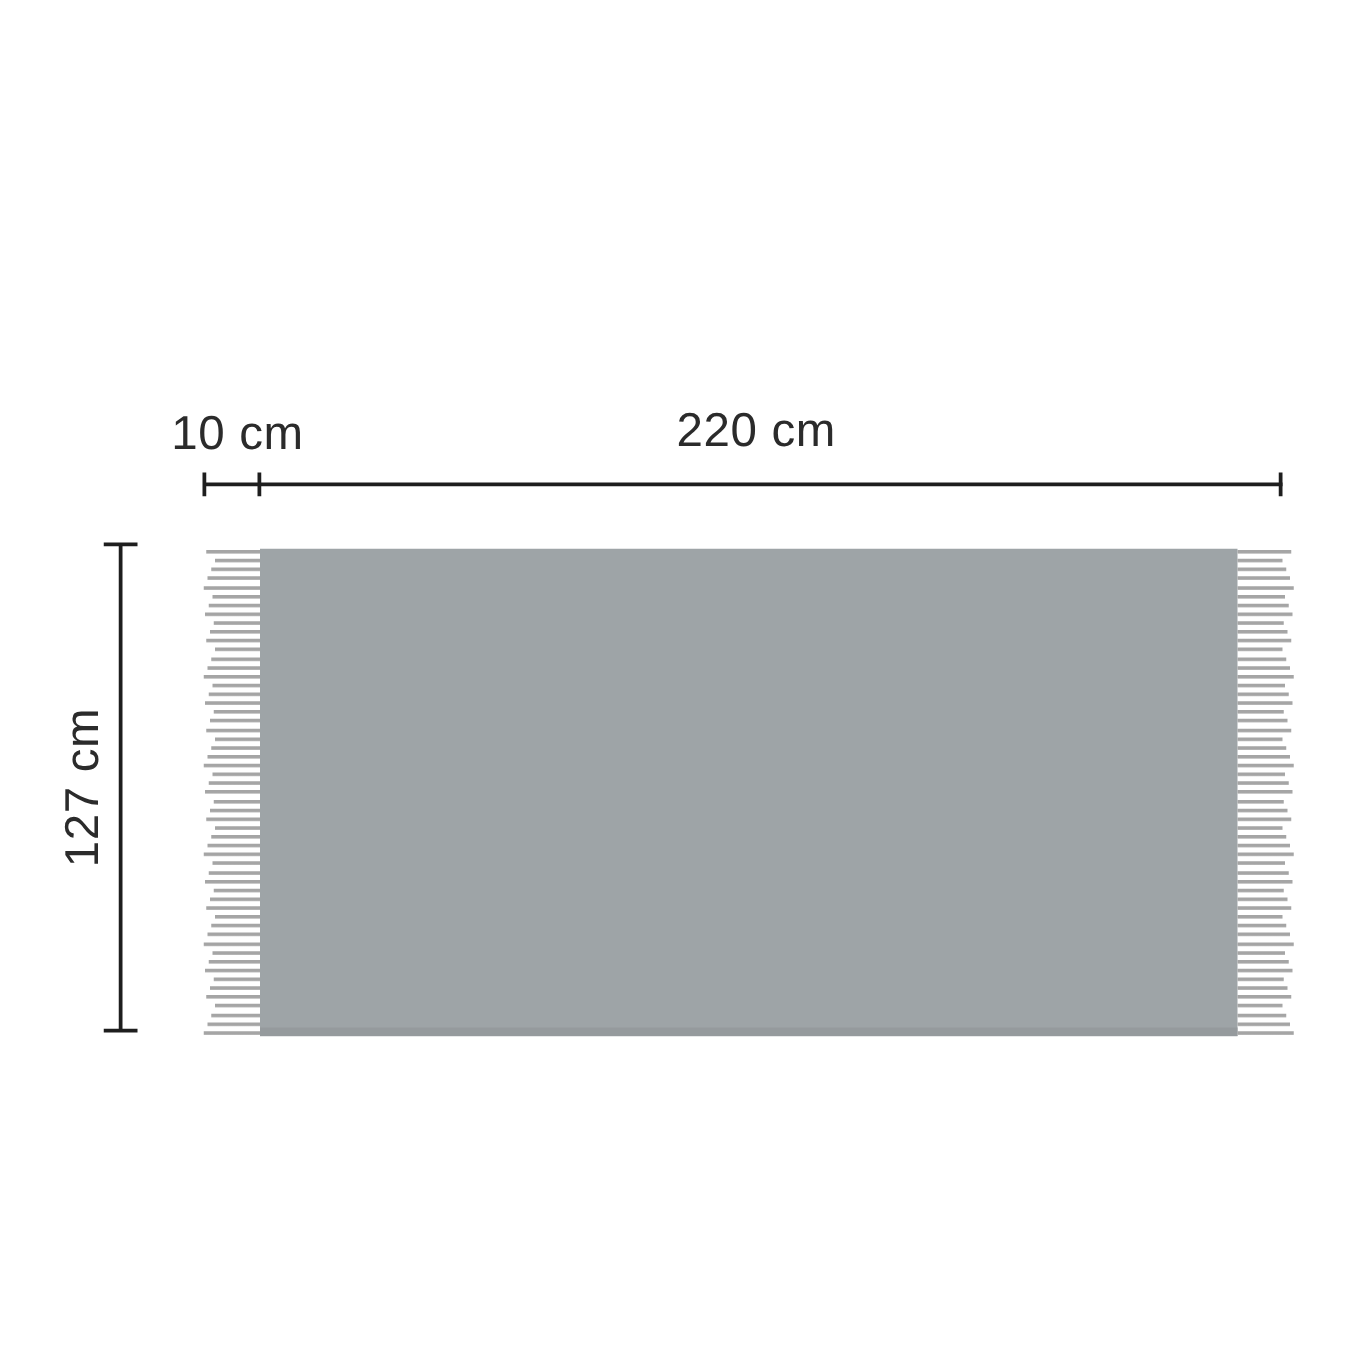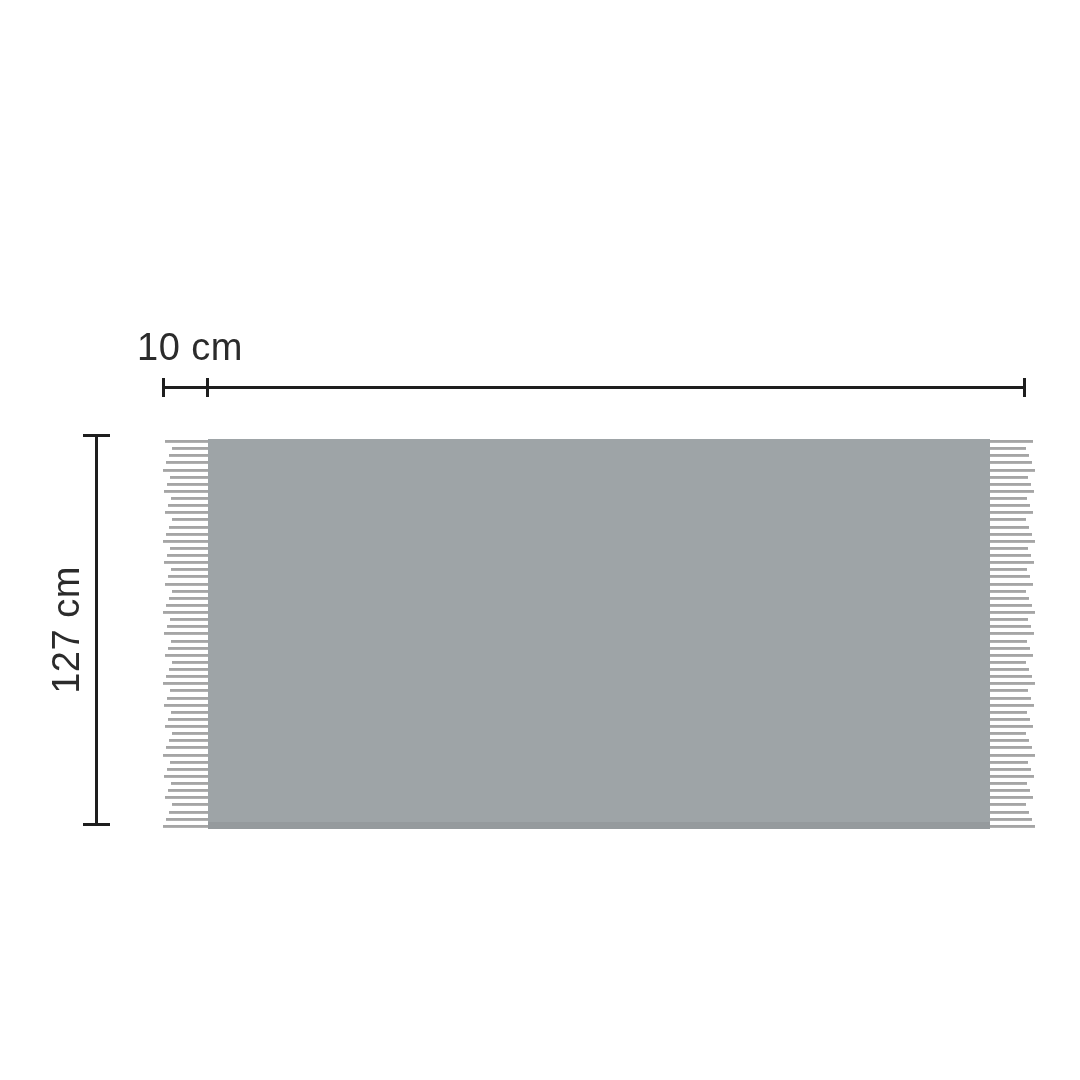--- a/index.html
+++ b/index.html
@@ -93,20 +93,21 @@
   .fringe-left .strand{ margin-left:auto; }
   .fringe-right .strand{ margin-right:auto; }
 </style>
 </head>
 <body>
 
 <div class="canvas">
 
   <div class="dim-label label-fringe">10 cm</div>
 
+  <div class="dim-label label-width">220 cm</div>
 
   <div class="dim-line-h"></div>
   <div class="tick-v t1"></div>
   <div class="tick-v t2"></div>
   <div class="tick-v t3"></div>
 
   <div class="dim-label label-height">127 cm</div>
 
   <div class="dim-line-v"></div>
   <div class="tick-h top"></div>

